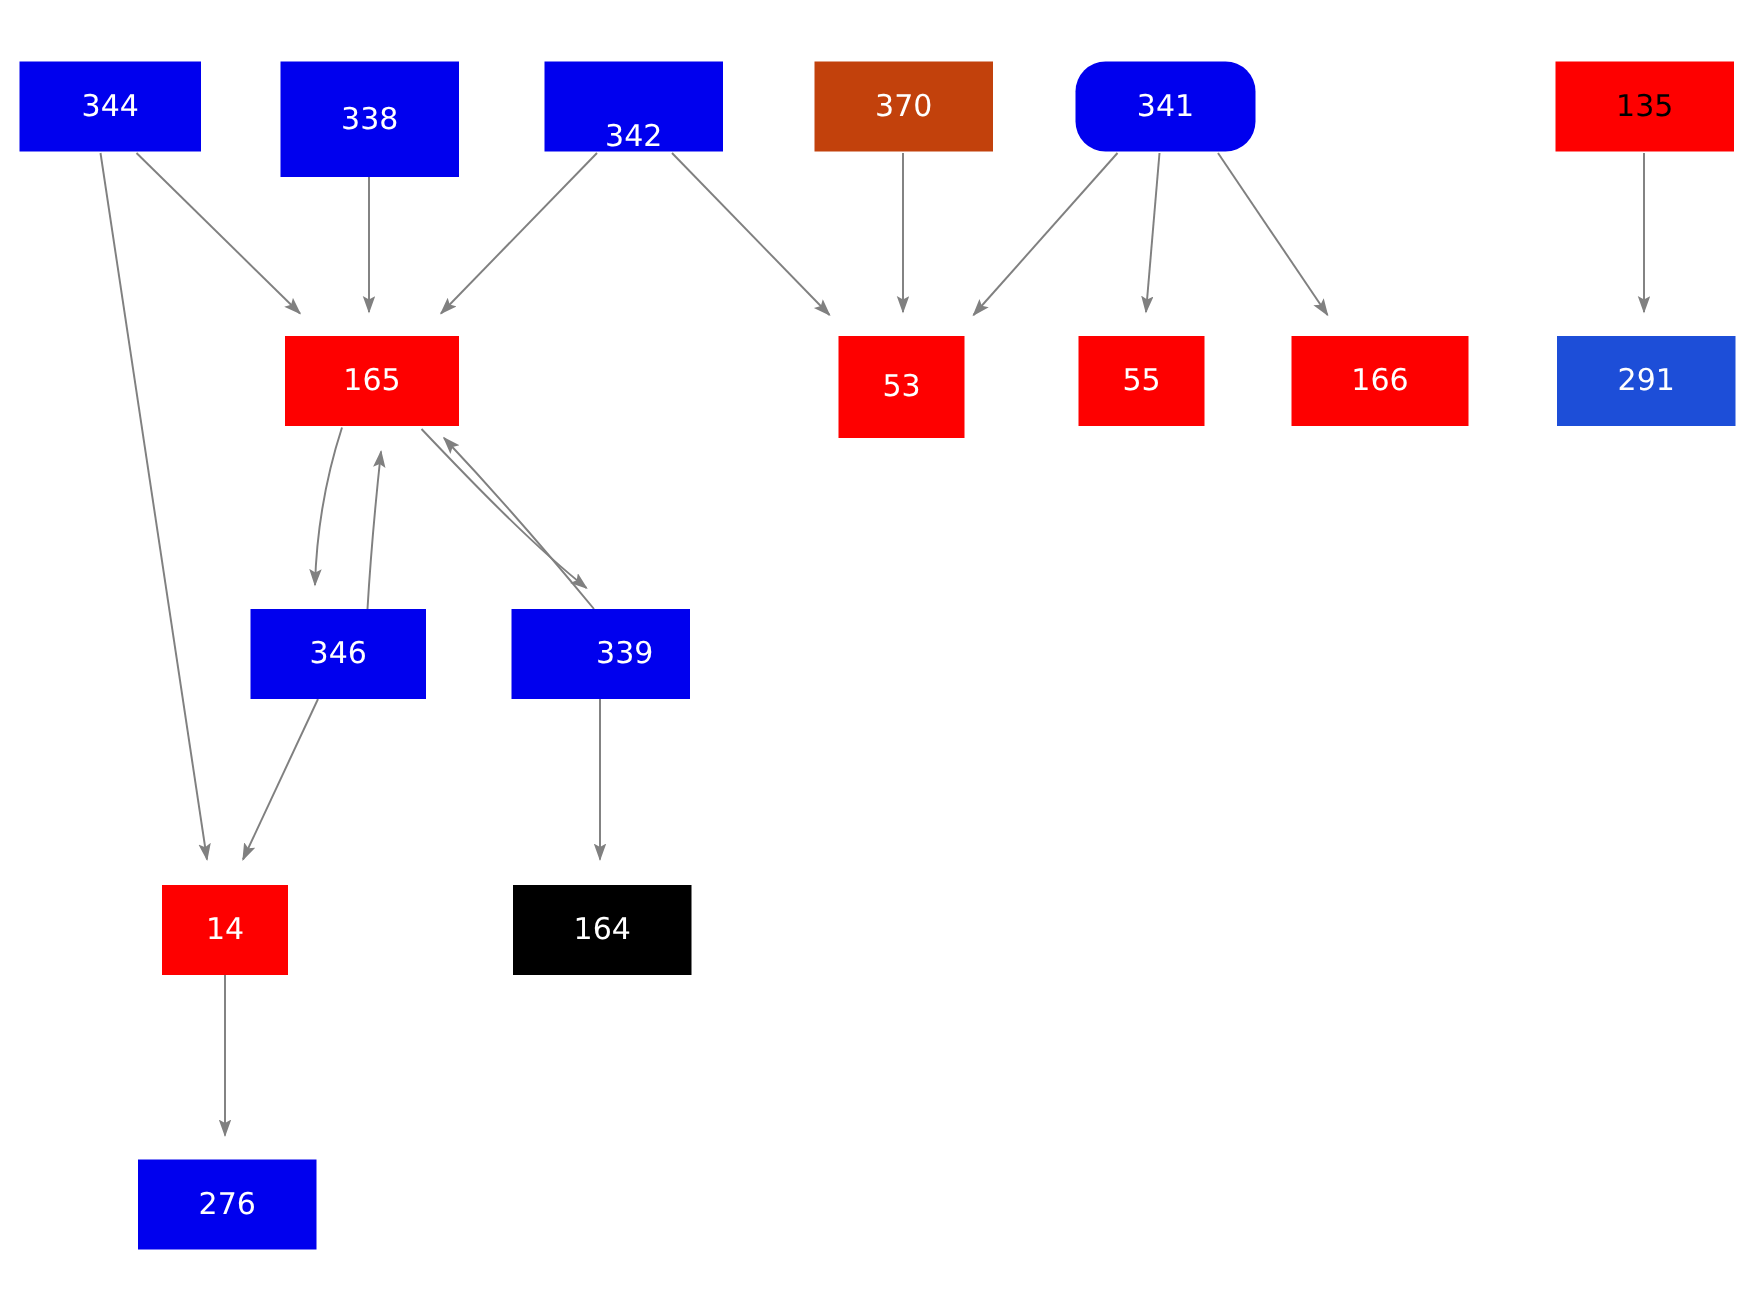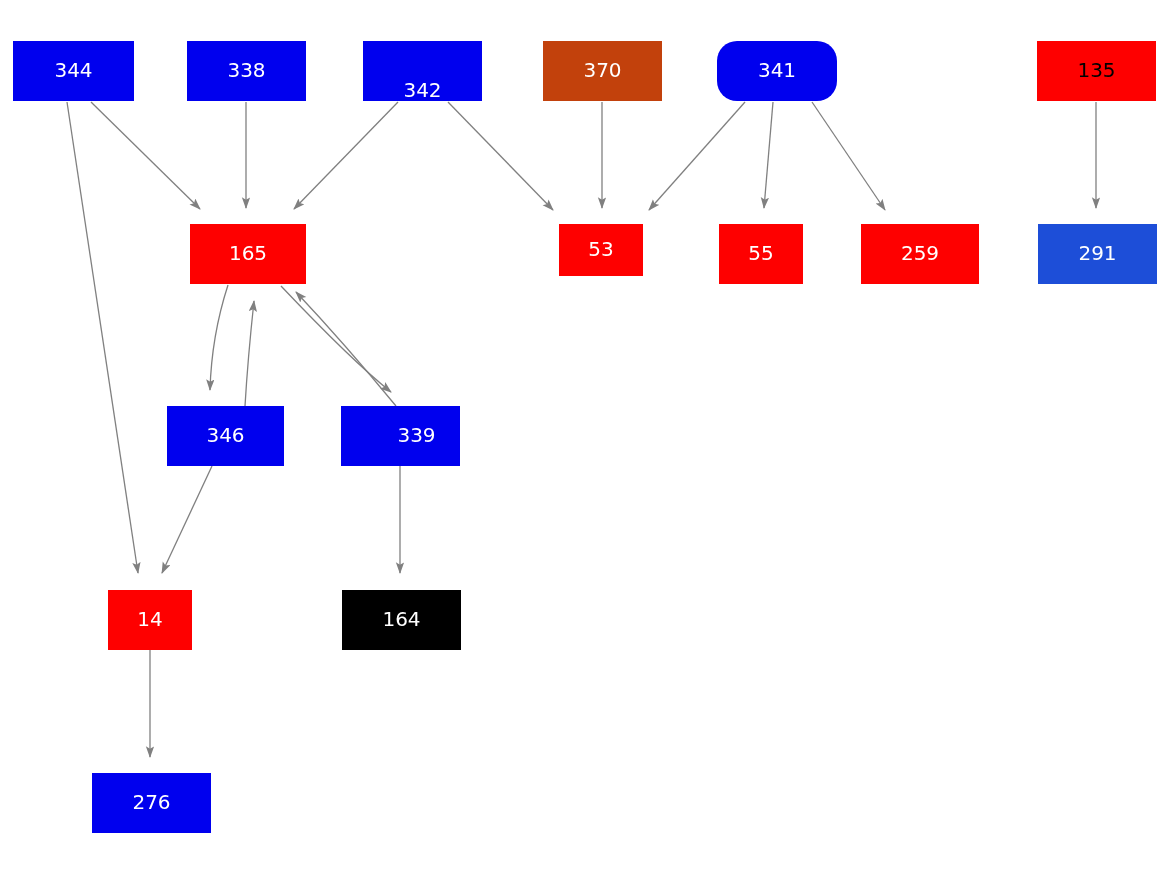--- a/index.html
+++ b/index.html
@@ -86,46 +86,46 @@
 
     <path d="M 400,466 L 400,573" stroke="#808080" stroke-width="1.3" fill="none" marker-end="url(#arrowhead)"></path>
 
     <path d="M 150,650 L 150,757" stroke="#808080" stroke-width="1.3" fill="none" marker-end="url(#arrowhead)"></path>
   </svg>
 
   <div id="node-layer">
       <div class="node" style="left: 13px; top: 41px; width: 121px; height: 60px; background: rgb(0, 0, 238); color: rgb(255, 255, 255);">
         <span class="node-label">344</span>
       </div>
-      <div class="node" style="left: 187px; top: 41px; width: 119px; height: 60px; background: rgb(0, 0, 238); color: rgb(255, 255, 255);">
+      <div class="node" style="left: 187px; top: 41px; width: 119px; height: 77px; background: rgb(0, 0, 238); color: rgb(255, 255, 255);">
         <span class="node-label">338</span>
       </div>
       <div class="node" style="left: 363px; top: 41px; width: 119px; height: 60px; background: rgb(0, 0, 238); color: rgb(255, 255, 255); align-items: flex-end;">
         <span class="node-label">342</span>
       </div>
       <div class="node" style="left: 543px; top: 41px; width: 119px; height: 60px; background: #c2410c; color: rgb(255, 255, 255);">
         <span class="node-label">370</span>
       </div>
       <div class="node" style="left: 717px; top: 41px; width: 120px; height: 60px; background: rgb(0, 0, 238); color: rgb(255, 255, 255); border-radius: 20px;">
         <span class="node-label">341</span>
       </div>
       <div class="node" style="left: 1037px; top: 41px; width: 119px; height: 60px; background: rgb(254, 0, 0); color: #000000;">
         <span class="node-label">135</span>
       </div>
       <div class="node" style="left: 190px; top: 224px; width: 116px; height: 60px; background: rgb(254, 0, 0); color: rgb(255, 255, 255);">
         <span class="node-label">165</span>
       </div>
-      <div class="node" style="left: 559px; top: 224px; width: 84px; height: 52px; background: rgb(254, 0, 0); color: rgb(255, 255, 255);">
+      <div class="node" style="left: 559px; top: 224px; width: 84px; height: 68px; background: rgb(254, 0, 0); color: rgb(255, 255, 255);">
         <span class="node-label">53</span>
       </div>
       <div class="node" style="left: 719px; top: 224px; width: 84px; height: 60px; background: rgb(254, 0, 0); color: rgb(255, 255, 255);">
         <span class="node-label">55</span>
       </div>
       <div class="node" style="left: 861px; top: 224px; width: 118px; height: 60px; background: rgb(254, 0, 0); color: rgb(255, 255, 255);">
-        <span class="node-label">259</span>
+        <span class="node-label">166</span>
       </div>
       <div class="node" style="left: 1038px; top: 224px; width: 119px; height: 60px; background: #1d4ed8; color: rgb(255, 255, 255);">
         <span class="node-label">291</span>
       </div>
       <div class="node" style="left: 167px; top: 406px; width: 117px; height: 60px; background: rgb(0, 0, 238); color: rgb(255, 255, 255);">
         <span class="node-label">346</span>
       </div>
       <div class="node" style="left: 341px; top: 406px; width: 119px; height: 60px; background: rgb(0, 0, 238); color: rgb(255, 255, 255); padding-left: 32px;">
         <span class="node-label">339</span>
       </div>

